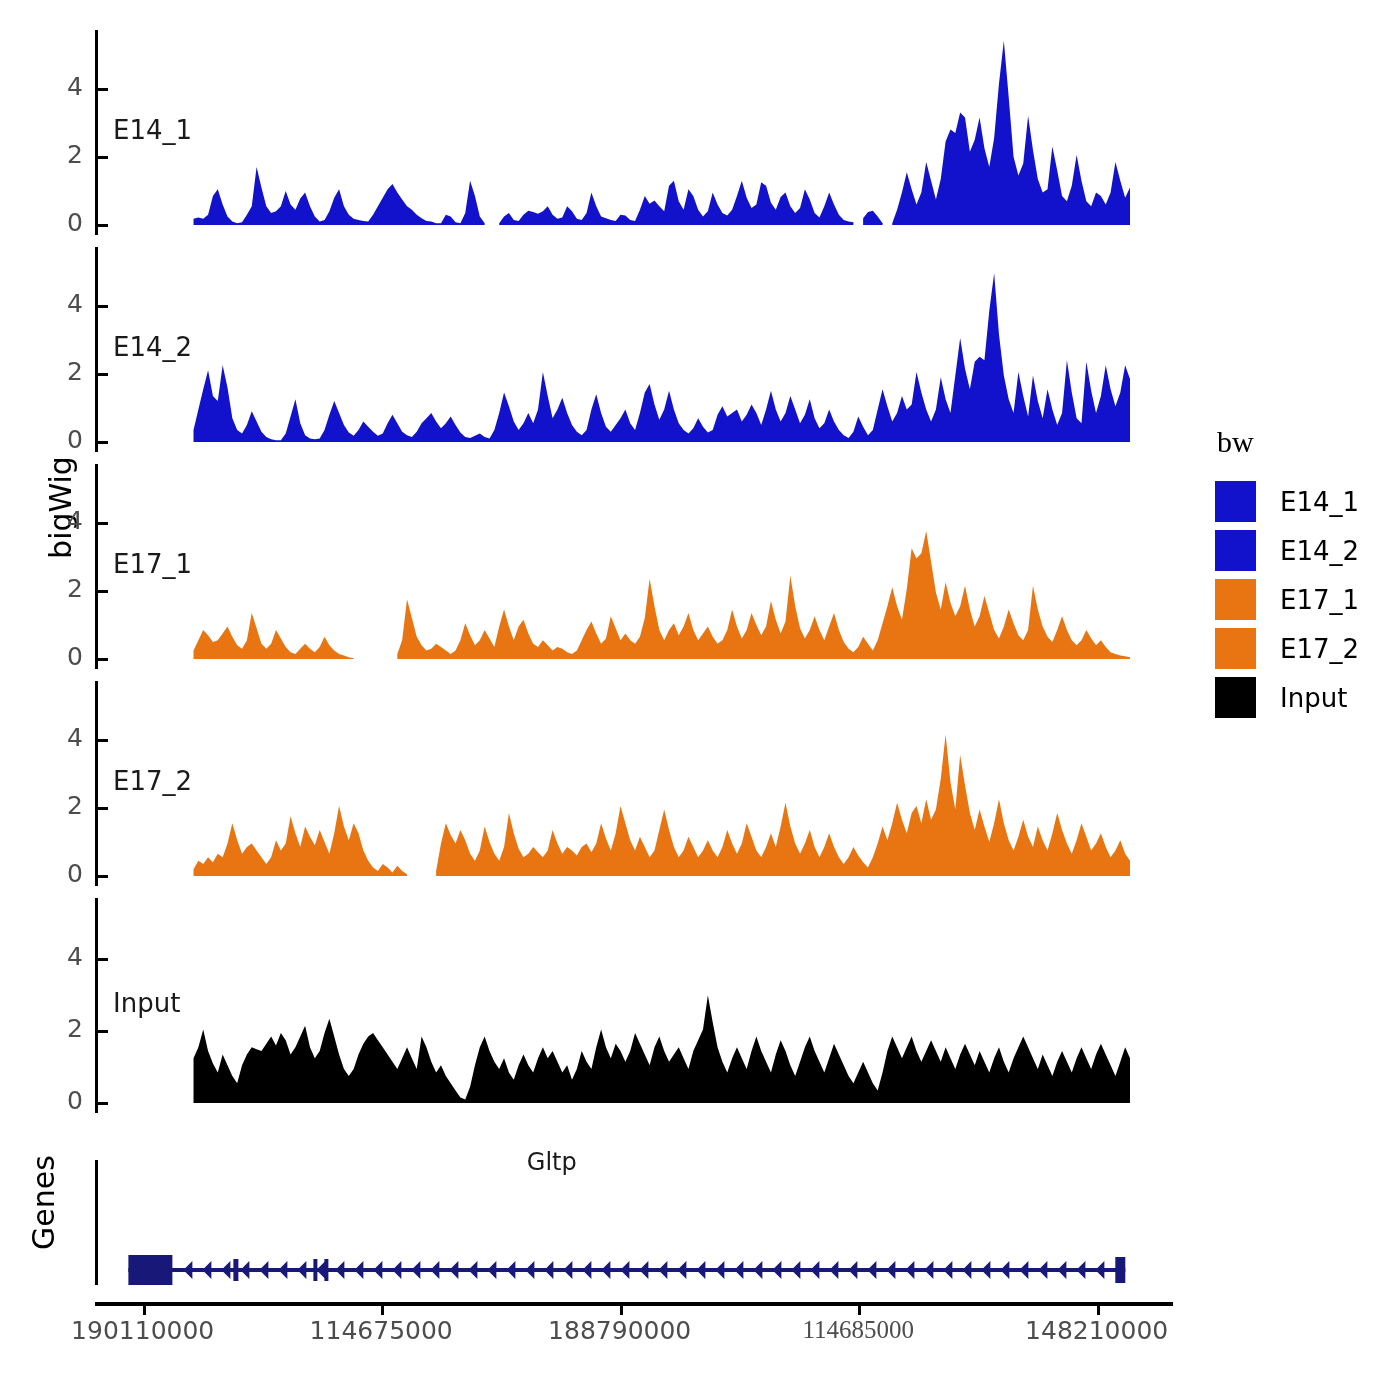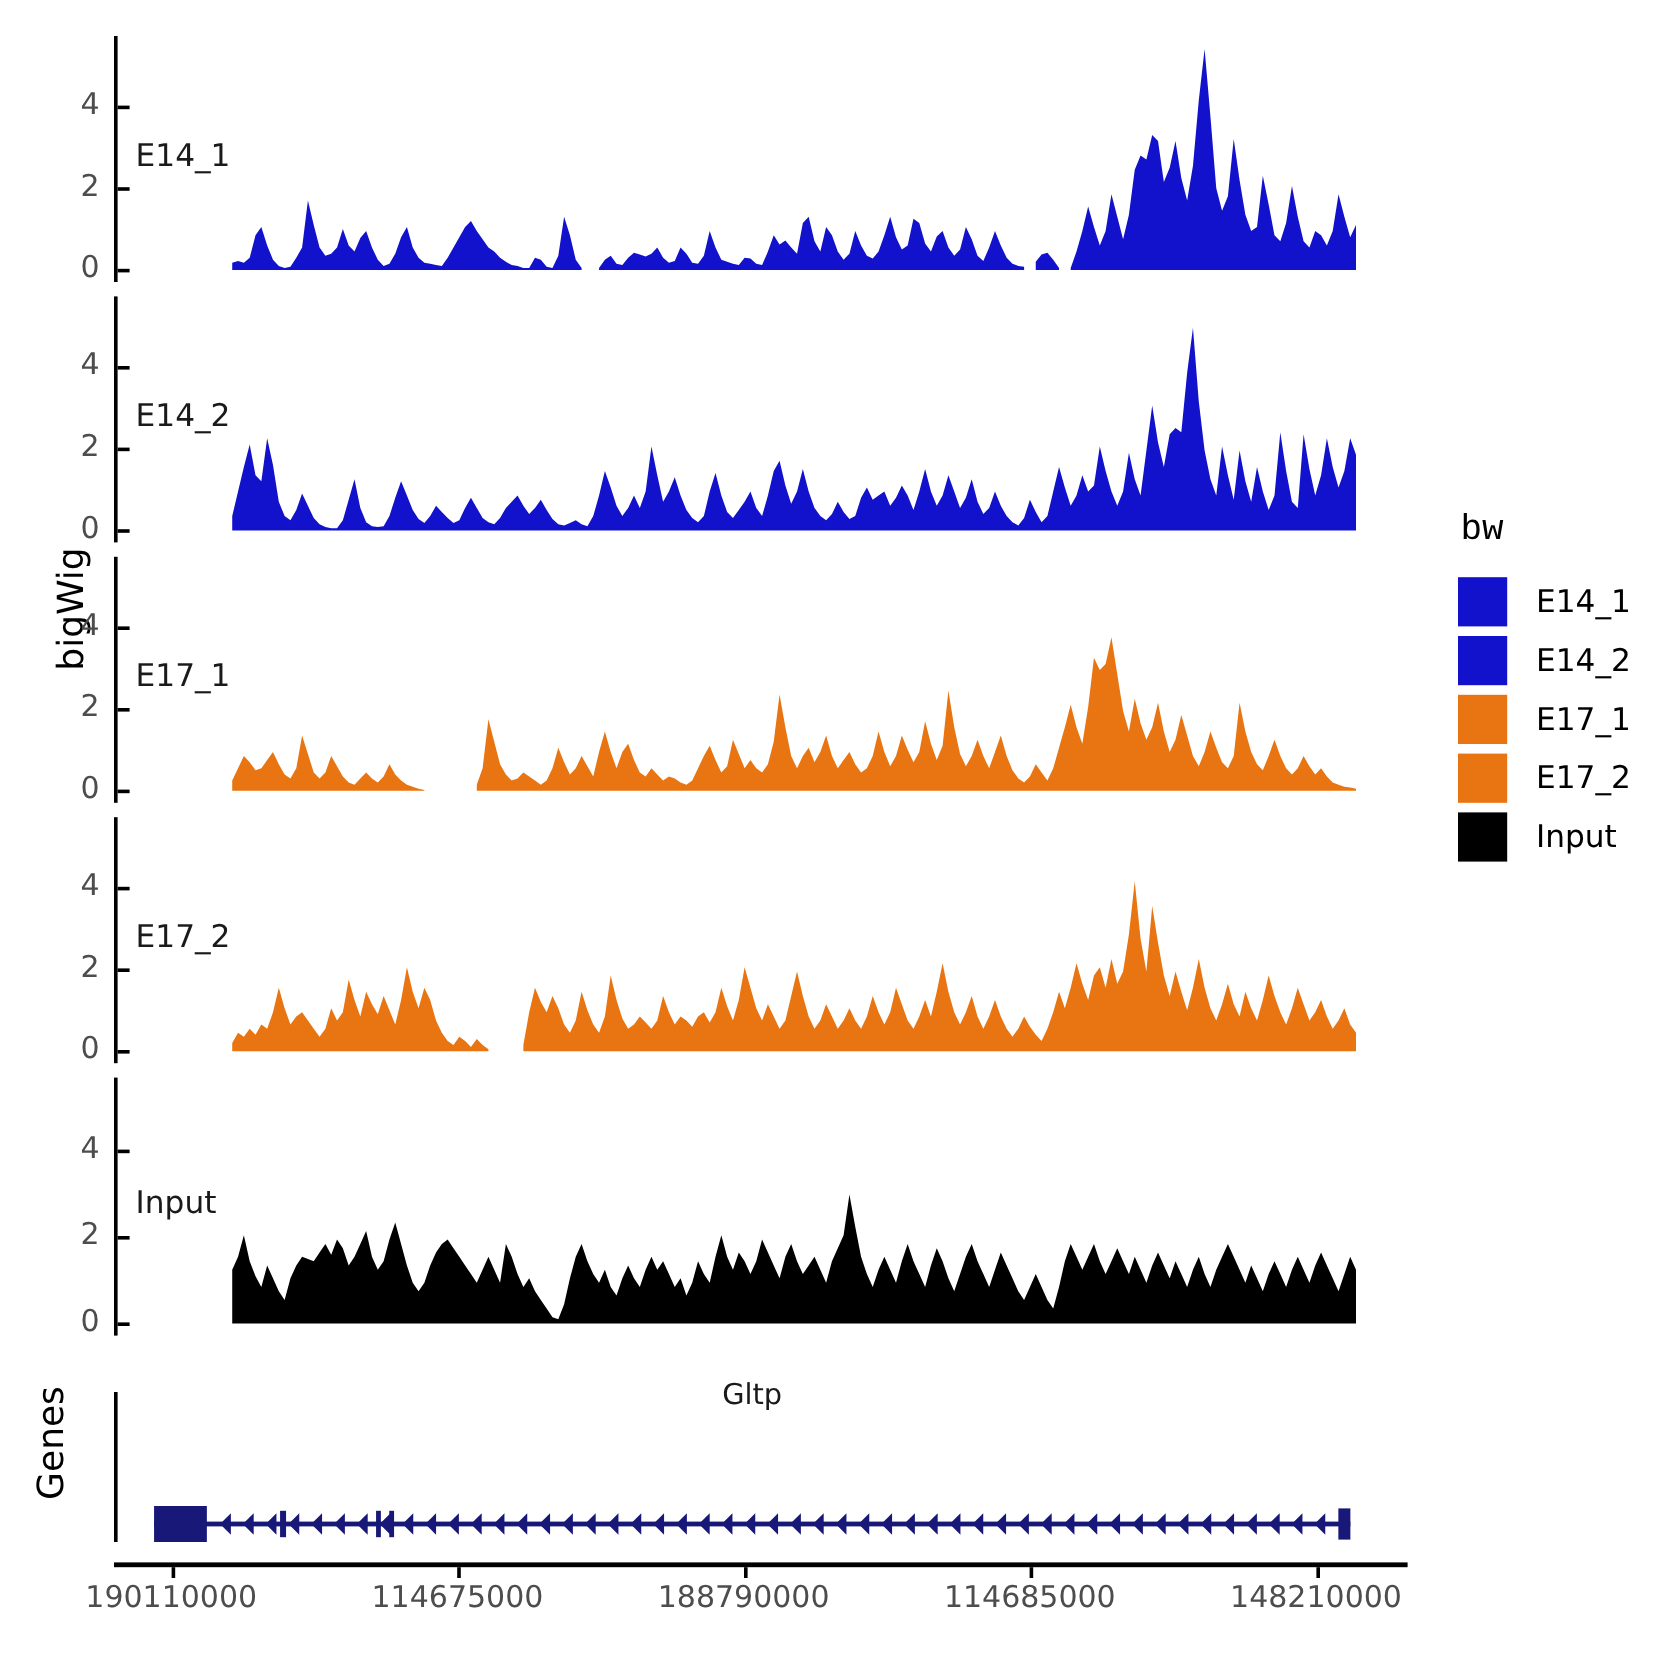--- a/index.html
+++ b/index.html
@@ -40,29 +40,29 @@
     position:absolute;color:#4d4d4d;font-size:25px;top:1316px;
     width:220px;text-align:center;margin-left:-110px;
     font-family:"DejaVu Sans","Liberation Sans",sans-serif;
   }
 
   
   #gene-panel{position:absolute;left:95px;top:1160px;}
   #gene-spine{position:absolute;left:0;top:0;width:3px;height:125px;background:#000;}
   #gene-label{
     position:absolute;color:#1a1a1a;font-size:24px;top:-12px;
-    width:200px;text-align:center;
+    width:200px;
     font-family:"DejaVu Sans","Liberation Sans",sans-serif;
   }
 
   
   #legend{position:absolute;left:1215px;top:425px;}
   #legend-title{
     color:#000;font-size:30px;margin-bottom:18px;margin-left:2px;
-    font-family:Liberation Mono, monospace;
+    font-family:Liberation Serif, serif;
   }
   .legend-row{display:flex;align-items:center;height:49px;}
   .legend-swatch{width:41px;height:41px;flex:0 0 41px;}
   .legend-text{
     margin-left:24px;color:#000;font-size:26px;white-space:nowrap;
     font-family:"DejaVu Sans","Liberation Sans",sans-serif;
   }
 </style>
 </head>
 <body>
@@ -210,21 +210,21 @@
 
   <div id="xaxis-line"></div>
   <div id="xaxis-host">
       <div class="xtick" style="left: 142.699px;"></div>
       <div class="xticklab" style="left: 142.699px;">190110000</div>
       <div class="xtick" style="left: 381.195px;"></div>
       <div class="xticklab" style="left: 381.195px;">114675000</div>
       <div class="xtick" style="left: 619.69px;"></div>
       <div class="xticklab" style="left: 619.69px;">188790000</div>
       <div class="xtick" style="left: 858.186px;"></div>
-      <div class="xticklab" style="left: 858.186px;">114685000</div>
+      <div class="xticklab" style="left: 858.186px; font-family: Liberation Serif, serif;">114685000</div>
       <div class="xtick" style="left: 1096.68px;"></div>
       <div class="xticklab" style="left: 1096.68px;">148210000</div>
     </div>
 
   <div id="legend">
     <div id="legend-title">bw</div>
     <div id="legend-rows">
         <div class="legend-row">
           <div class="legend-swatch" style="background: rgb(18, 18, 204);"></div>
           <div class="legend-text">E14_1</div>

